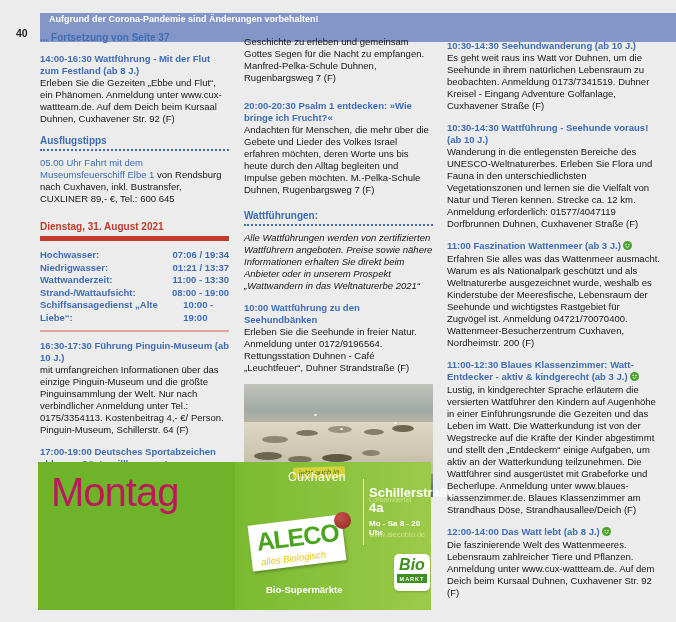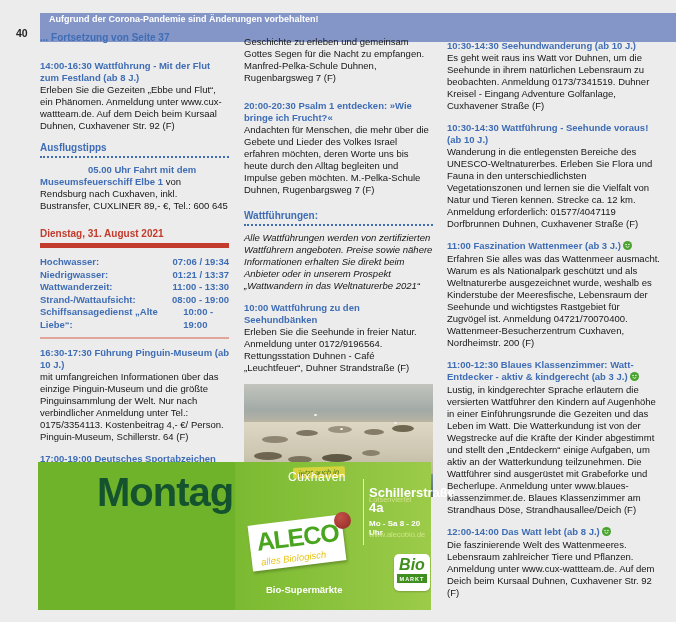--- a/index.html
+++ b/index.html
@@ -14,46 +14,46 @@
     position:absolute;left:40px;top:13px;width:636px;height:29px;
     background:#8496c8;color:#ffffff;font-size:9px;font-weight:bold;
     line-height:13px;padding-left:9px;box-sizing:border-box;white-space:nowrap;
   }
   .page-number{position:absolute;left:16px;top:27px;font-size:10.5px;font-weight:bold;color:#222;}
   
   .col{position:absolute;top:32px;font-size:9.5px;line-height:12px;}
   #col-left{left:40px;width:189px;}
   #col-mid{left:244px;width:189px;padding-top:4px;}
   #col-right{left:447px;width:213px;padding-top:8px;}
-  .cont-head{color:#3f6db5;font-weight:bold;font-size:10px;margin-bottom:16px;}
+  .cont-head{color:#3f6db5;font-weight:bold;font-size:10px;margin-bottom:9px;}
   .evt{margin-bottom:10px;}
   .evt-title{color:#3f6db5;font-weight:bold;}
   .evt-body{color:#161616;}
   .smiley{display:inline-block;vertical-align:-1px;margin-left:2px;}
   .sec-head{color:#3f6db5;font-weight:bold;font-size:10px;}
   .dotline{border-top:2px dotted #3f6db5;margin:2px 0 6px 0;}
-  .tip-bold{color:#3f6db5;font-weight:bold;margin-left:48px;}
+  .tip-bold{color:#3f6db5;font-weight:normal;}
   .day-head{color:#c23b2c;font-weight:bold;font-size:10px;margin-top:16px;}
   .red-bar{height:5px;background:#c23b2c;margin:3px 0 8px 0;}
   .tide-row{display:flex;justify-content:space-between;color:#3f6db5;font-weight:bold;line-height:12.6px;gap:20px;}
   .tide-sep{height:2px;background:#e2a59c;margin:5px 0 8px 0;}
   .italic{font-style:italic;}
   
   .photo{position:relative;width:189px;height:113px;margin-top:7px;overflow:hidden;background:#cfc9b8;}
   .band{position:absolute;left:0;width:100%;}
   .water-top{top:0;height:38px;background:linear-gradient(180deg,#c2c4bd 0%,#a2aaa6 70%,#b8b4a4 100%);}
   .sand{top:38px;height:52px;background:linear-gradient(180deg,#ddd7c4 0%,#cdc6b1 60%,#bdb6a2 100%);}
   .water-bottom{top:90px;height:23px;background:linear-gradient(180deg,#7b919b 0%,#51697a 100%);}
   .seal{position:absolute;border-radius:50%;}
   .gull{position:absolute;width:3px;height:2px;background:#f4f4f0;border-radius:50%;}
   
   #ad{position:absolute;left:38px;top:462px;width:393px;height:148px;}
   .ad-left{position:absolute;left:0;top:0;width:197px;height:148px;background:#6fb32a;}
   .ad-right{position:absolute;left:197px;top:0;width:196px;height:148px;background:linear-gradient(90deg,#7aba31,#9ccb49);}
-  .ad-headline{position:absolute;left:13px;top:8px;font-size:40px;font-weight:bold;color:#14532d;letter-spacing:-1px;margin-left:46px;}
+  .ad-headline{position:absolute;left:13px;top:8px;font-size:40px;font-weight:normal;color:#be185d;letter-spacing:-1px;}
   .ad-tagline{position:absolute;left:13px;top:70px;font-size:12.5px;line-height:16px;color:#d5e05b;}
   .tag-big{font-size:16px;}
   .tag-pale{color:#b6d573;}
   .ad-banner{position:absolute;left:255px;top:5px;background:#d6d33c;color:#3c731c;
     font-size:7.5px;font-style:italic;padding:1px 6px;transform:rotate(-2deg);border-radius:2px;}
   .ad-city{position:absolute;left:250px;top:8px;font-size:12px;color:#fff;font-weight:normal;letter-spacing:.5px;}
   .ad-vline{position:absolute;left:325px;top:17px;width:1px;height:66px;background:rgba(255,255,255,.75);}
   .ad-addr1{position:absolute;left:331px;top:23px;font-size:13px;font-weight:bold;color:#fff;}
   .ad-addr2{position:absolute;left:331px;top:33px;font-size:7.5px;color:#cfe387;}
   .ad-hours{position:absolute;left:331px;top:57px;font-size:8px;font-weight:bold;color:#fff;}

